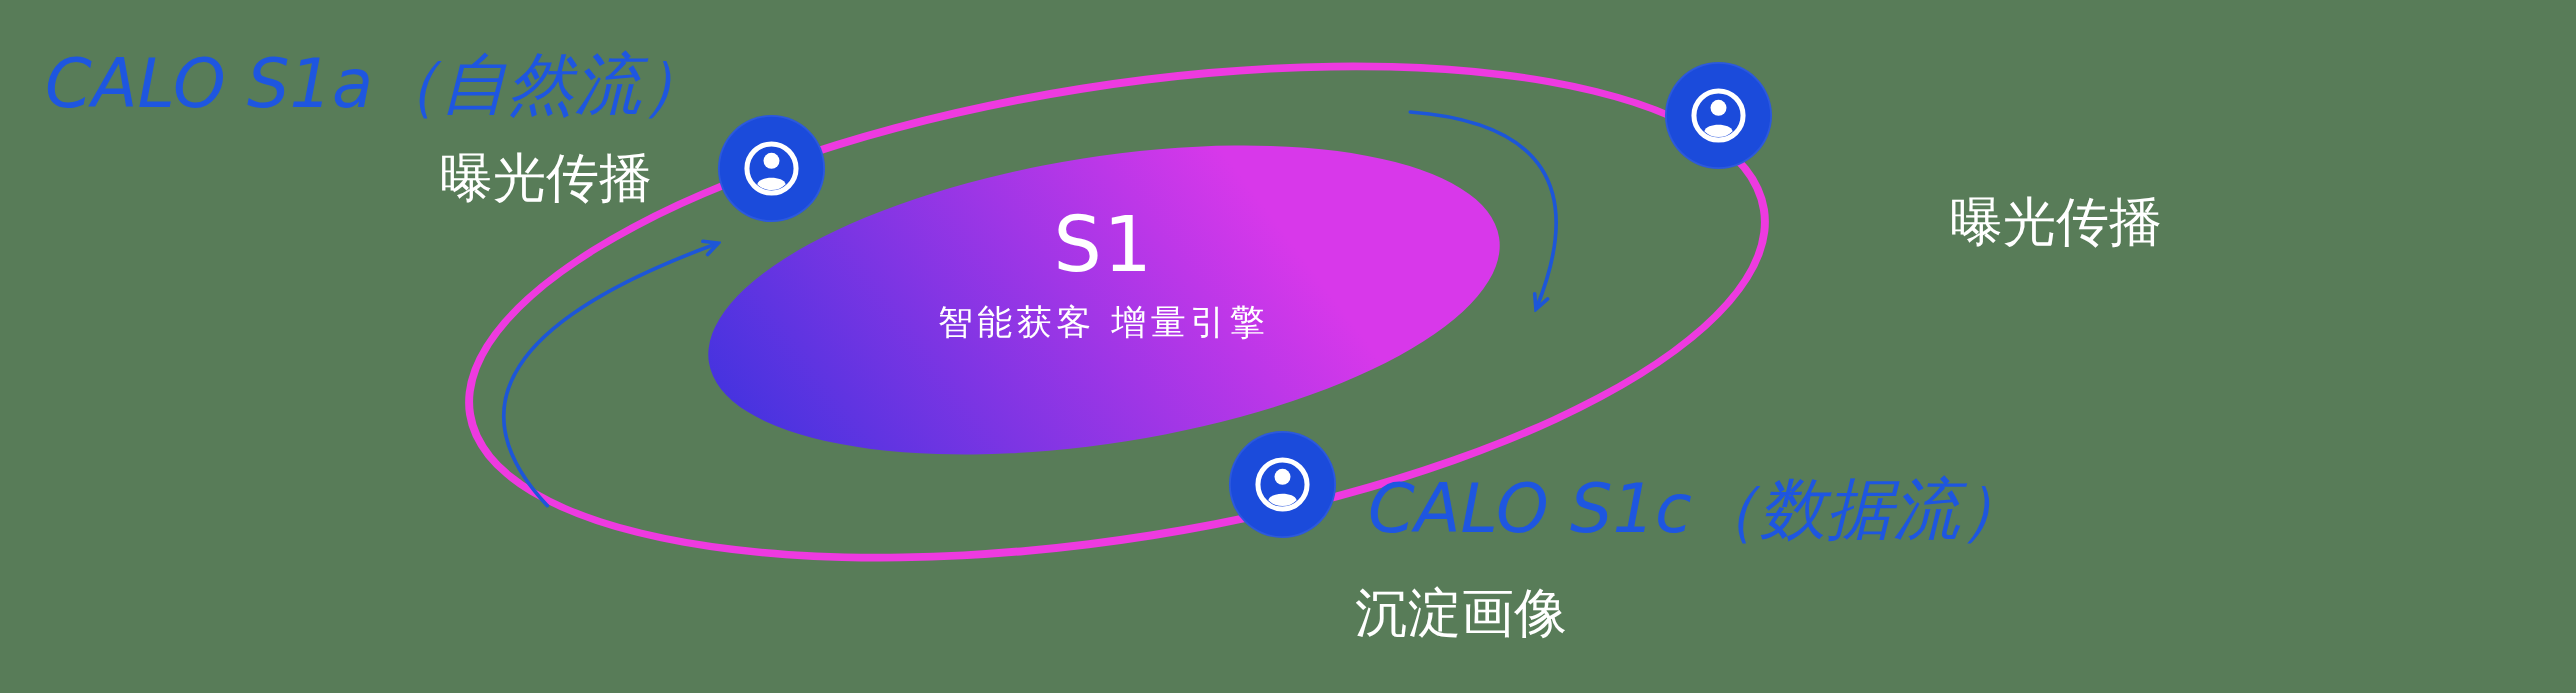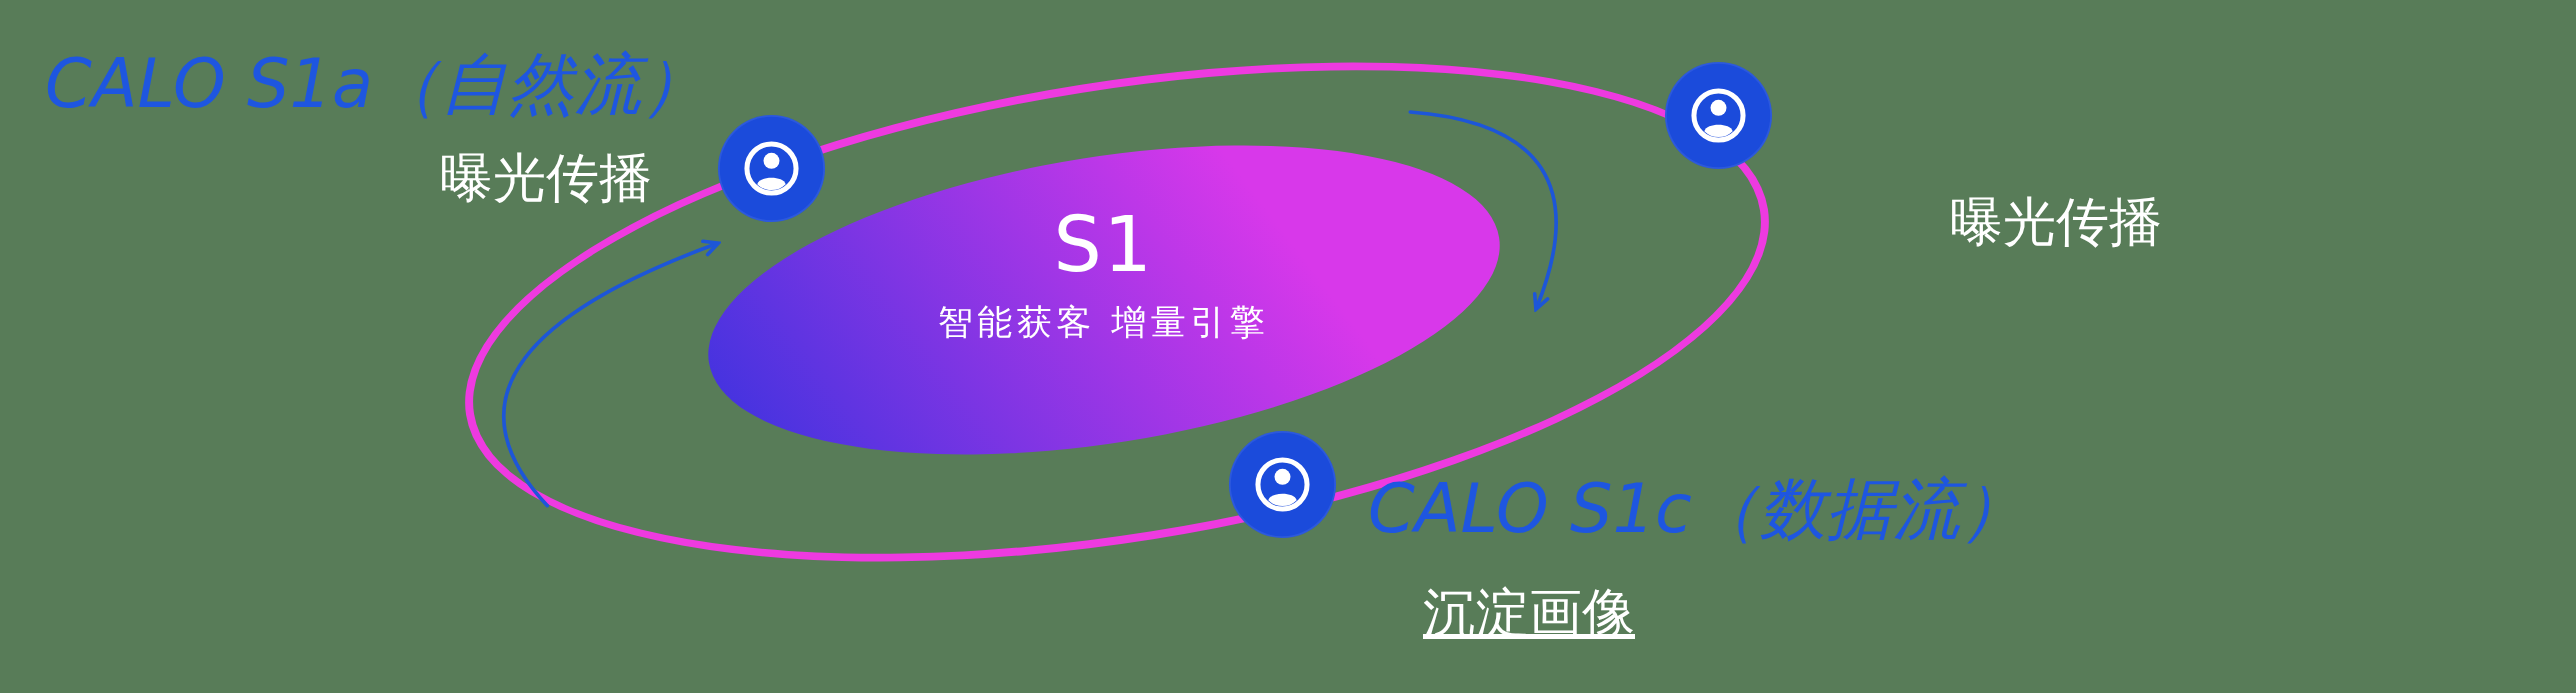--- a/index.html
+++ b/index.html
@@ -92,21 +92,21 @@
     color: var(--text-white, #ffffff);
     font-size: 53px;
     white-space: nowrap;
     line-height: 1;
   }
   #title-a { left: 45px;   top: 51px;  }
   #sub-a   { left: 440px;  top: 151px; }
   #title-b { left: 1819px; top: 71px;  }
   #sub-b   { left: 1950px; top: 195px; }
   #title-c { left: 1368px; top: 476px; }
-  #sub-c   { left: 1423px; top: 586px; text-decoration: underline; }
+  #sub-c   { left: 1355px; top: 586px; }
 
   
   .arrows {
     position: absolute;
     inset: 0;
     width: 100%;
     height: 100%;
     pointer-events: none;
   }
 </style>

